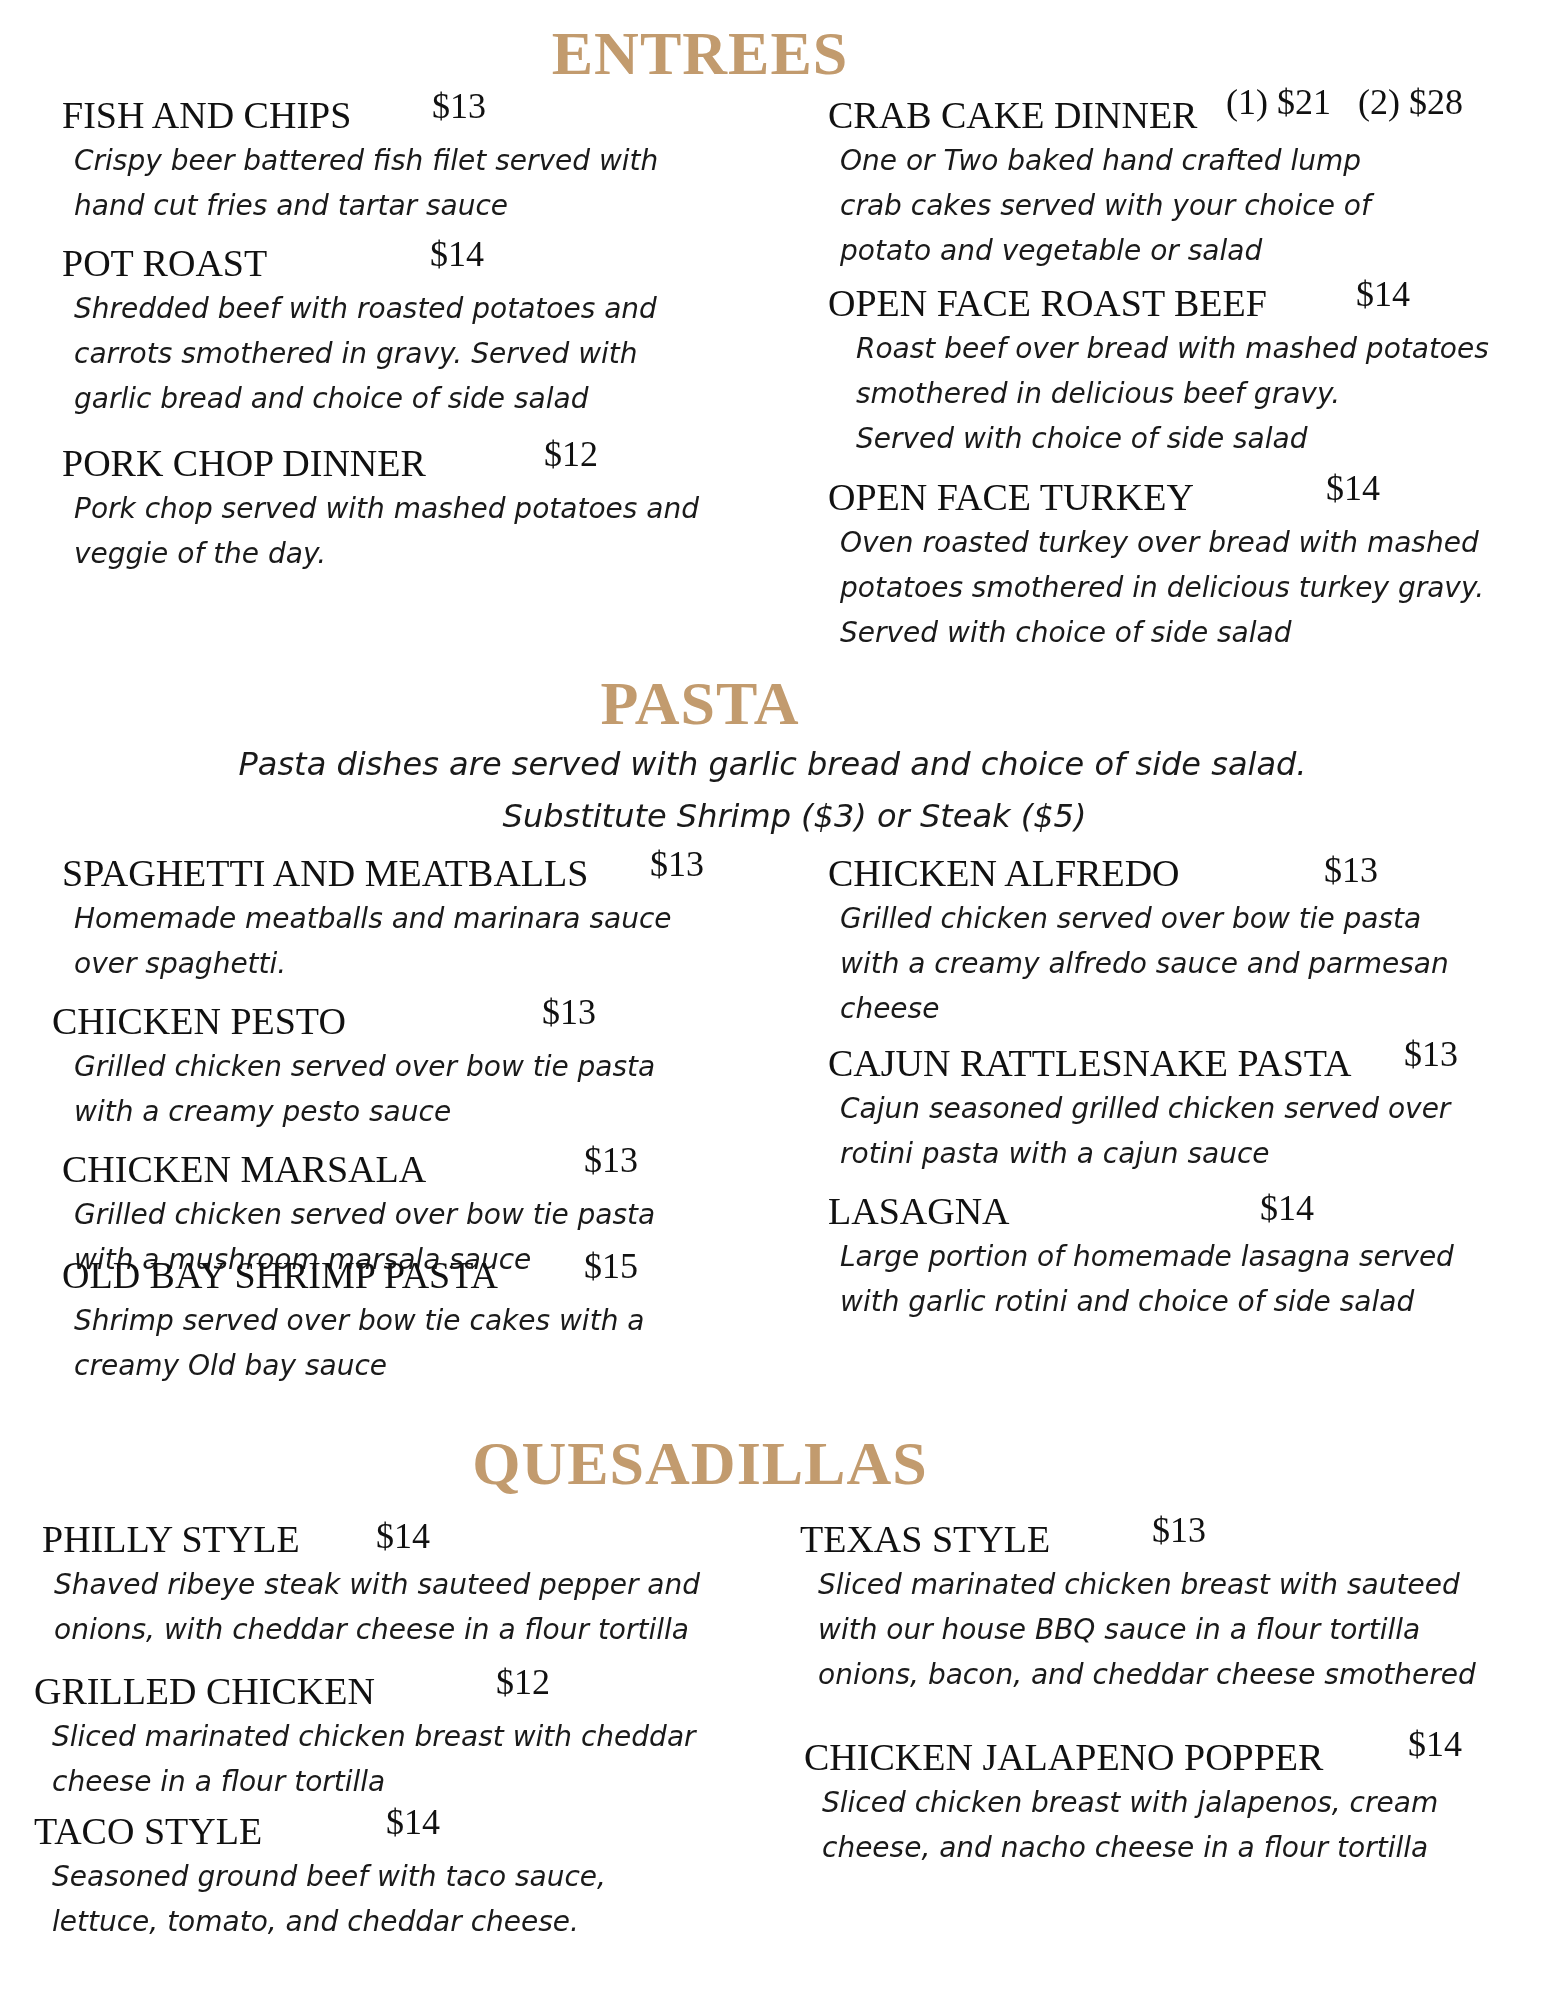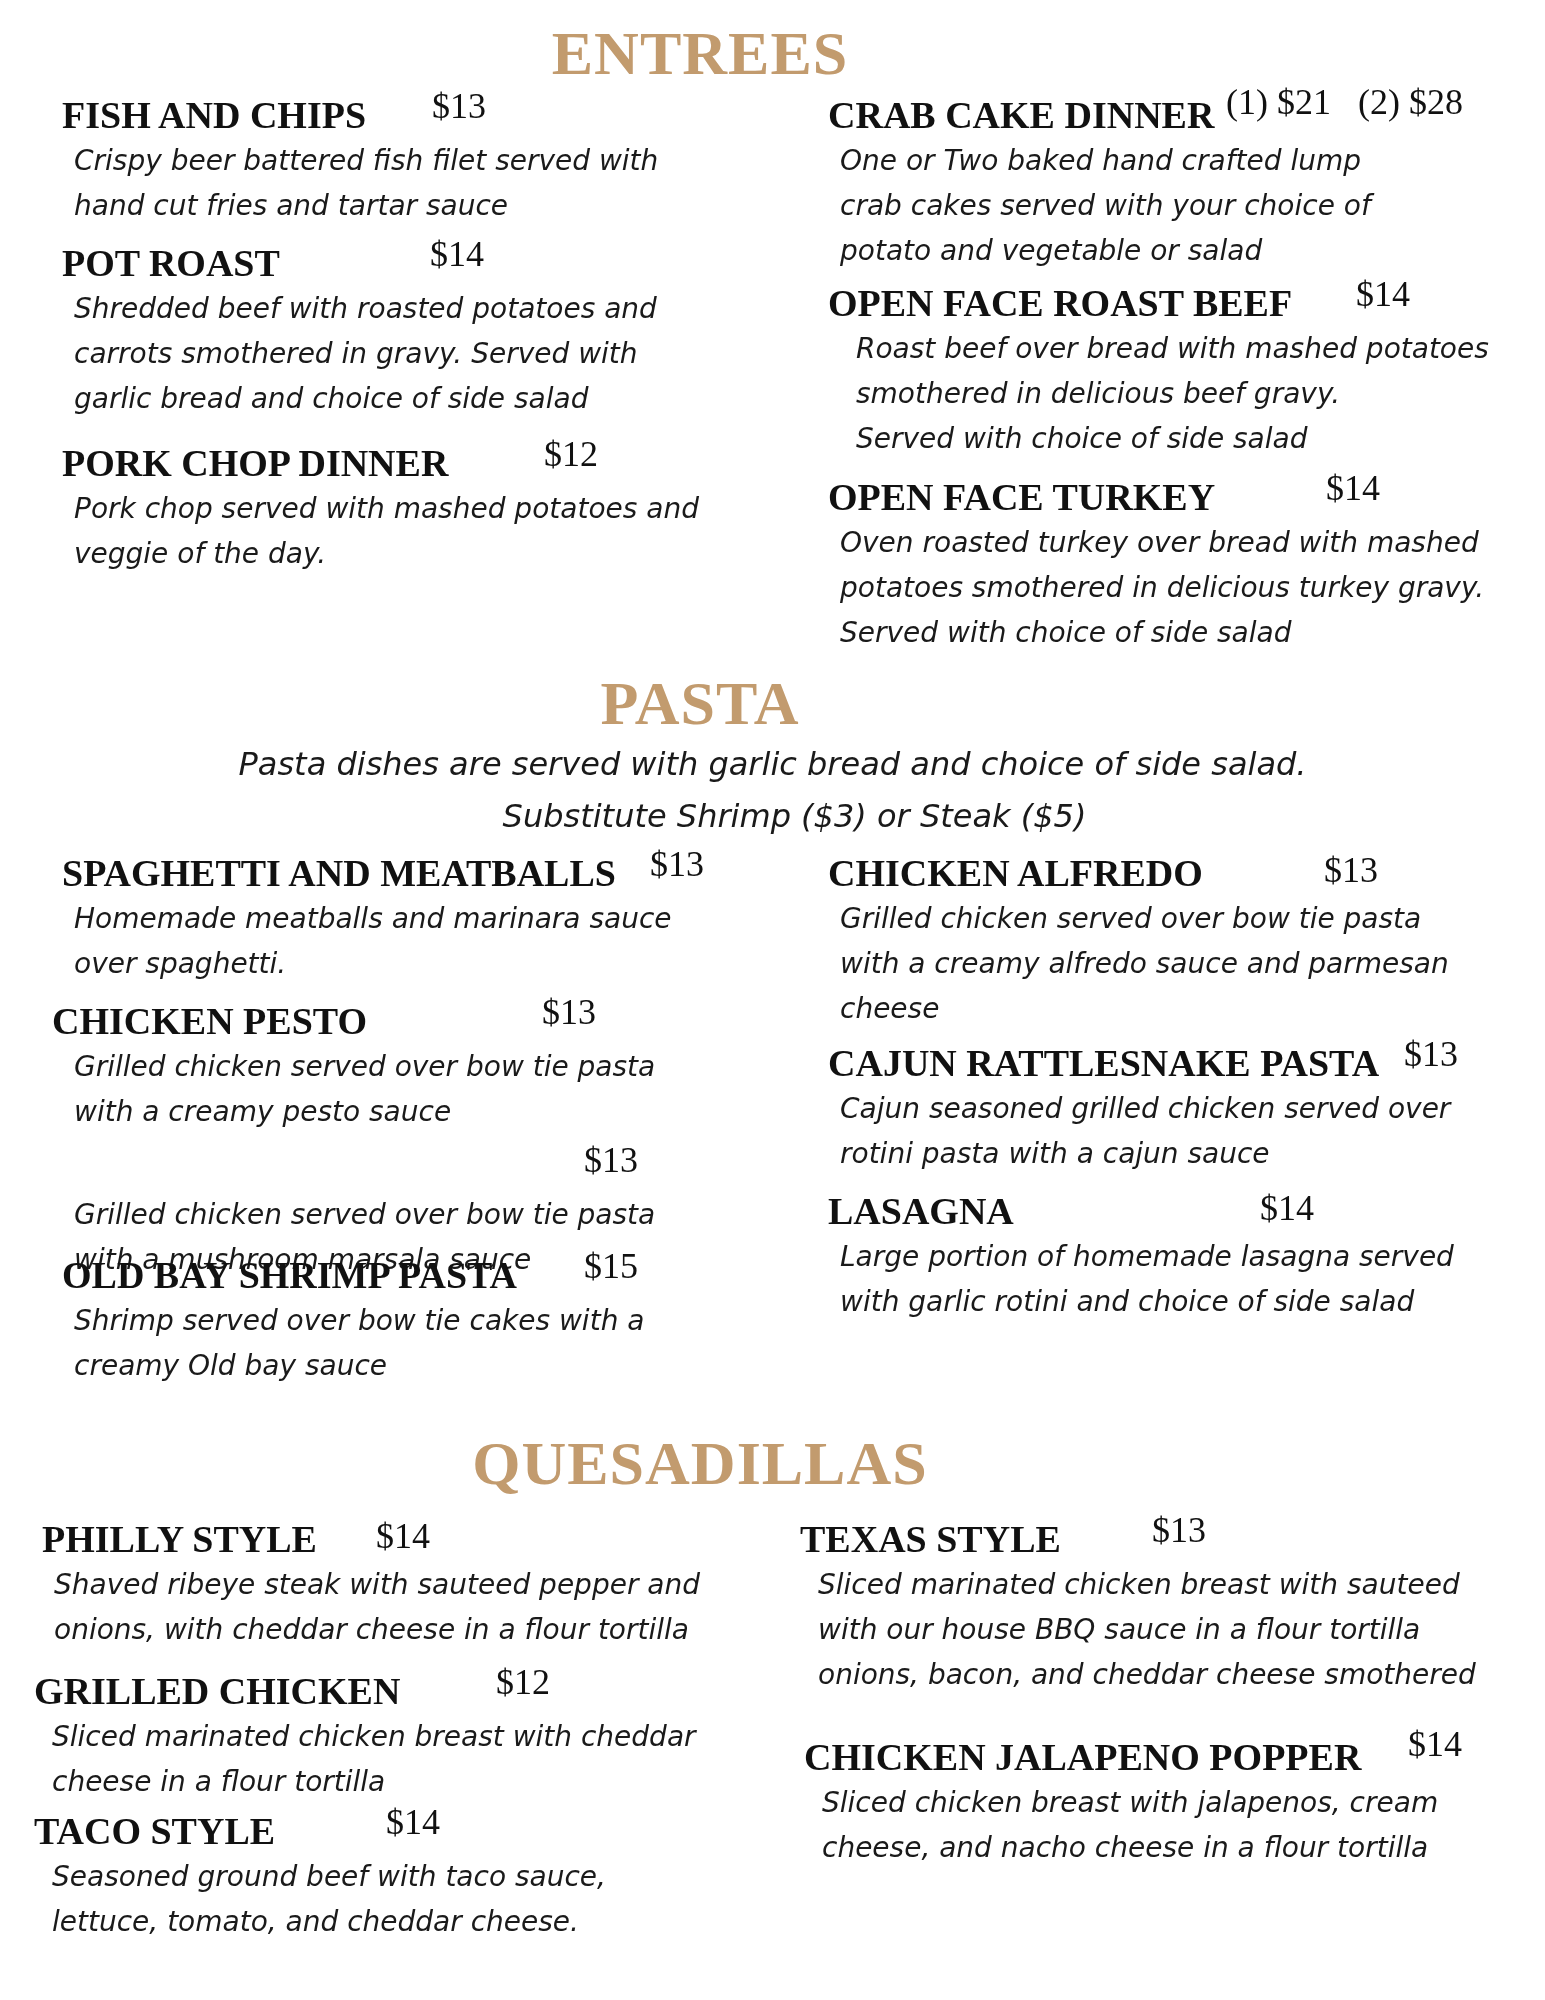--- a/index.html
+++ b/index.html
@@ -36,21 +36,20 @@
     }
     .item-name {
       position: absolute;
       left: 0;
       bottom: 0;
       font-family: "Liberation Serif", serif;
       font-size: 38px;
       line-height: 1;
       white-space: nowrap;
       color: #111;
-      font-weight: bold;
     }
     .item-price {
       position: absolute;
       top: 0;
       font-family: Liberation Serif, serif;
       font-size: 36px;
       line-height: 1;
       white-space: nowrap;
       color: #111;
     }
@@ -177,20 +176,21 @@
     <span class="item-price" style="left:490px;">$13</span>
   </div>
   <div class="item-desc" style="margin-left:22px;">
     <span class="line">Grilled chicken served over bow tie pasta</span>
     <span class="line">with a creamy pesto sauce</span>
   </div>
 </div>
 
 <div class="item" style="left:62px;top:1142px;">
   <div class="item-head">
+    <span class="item-name">CHICKEN MARSALA</span>
     <span class="item-price" style="left:522px;">$13</span>
   </div>
   <div class="item-desc" style="margin-left:12px;">
     <span class="line">Grilled chicken served over bow tie pasta</span>
     <span class="line">with a mushroom marsala sauce</span>
   </div>
 </div>
 
 <div class="item" style="left:62px;top:1248px;">
   <div class="item-head">

